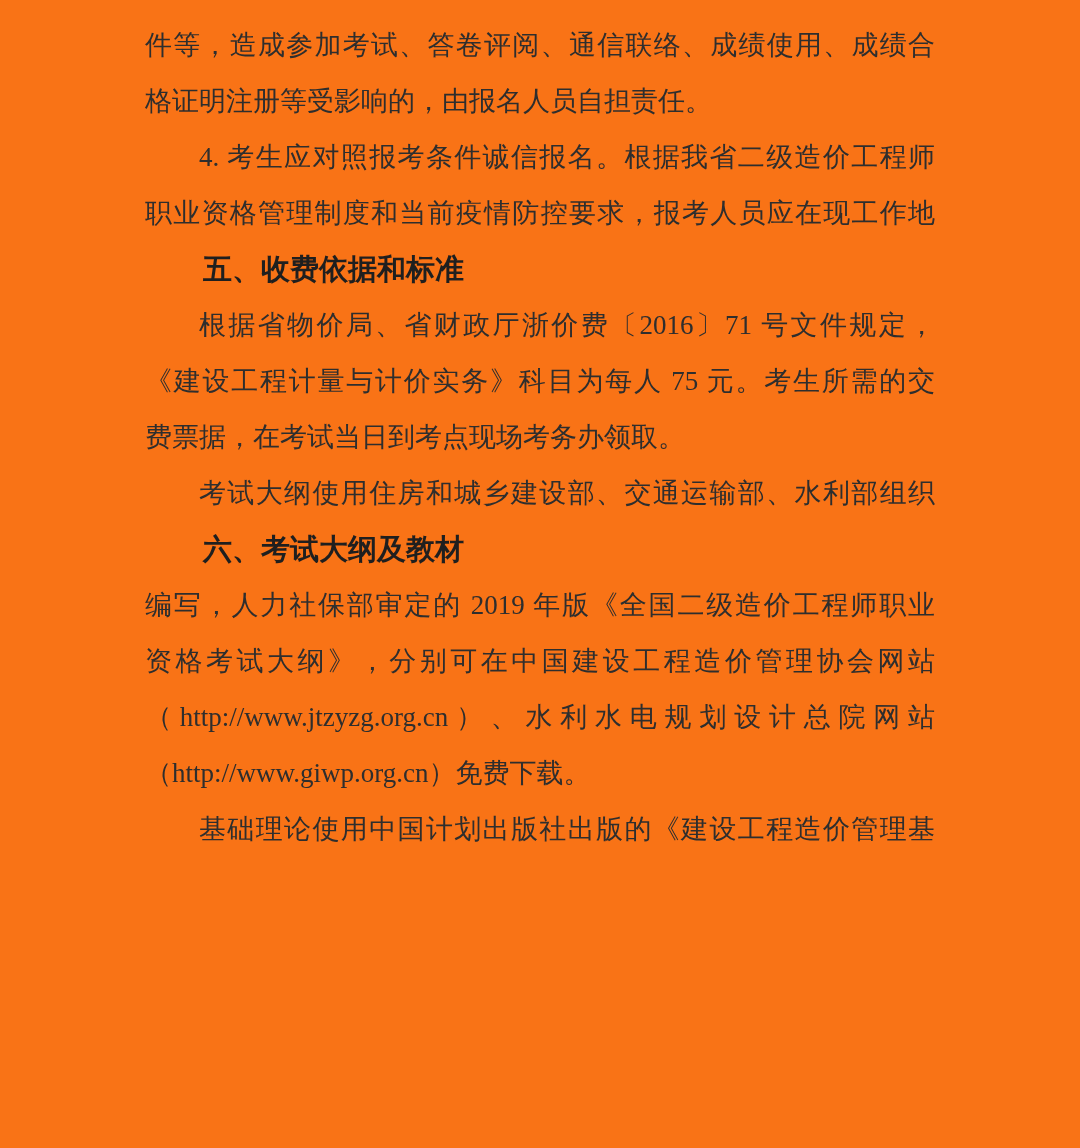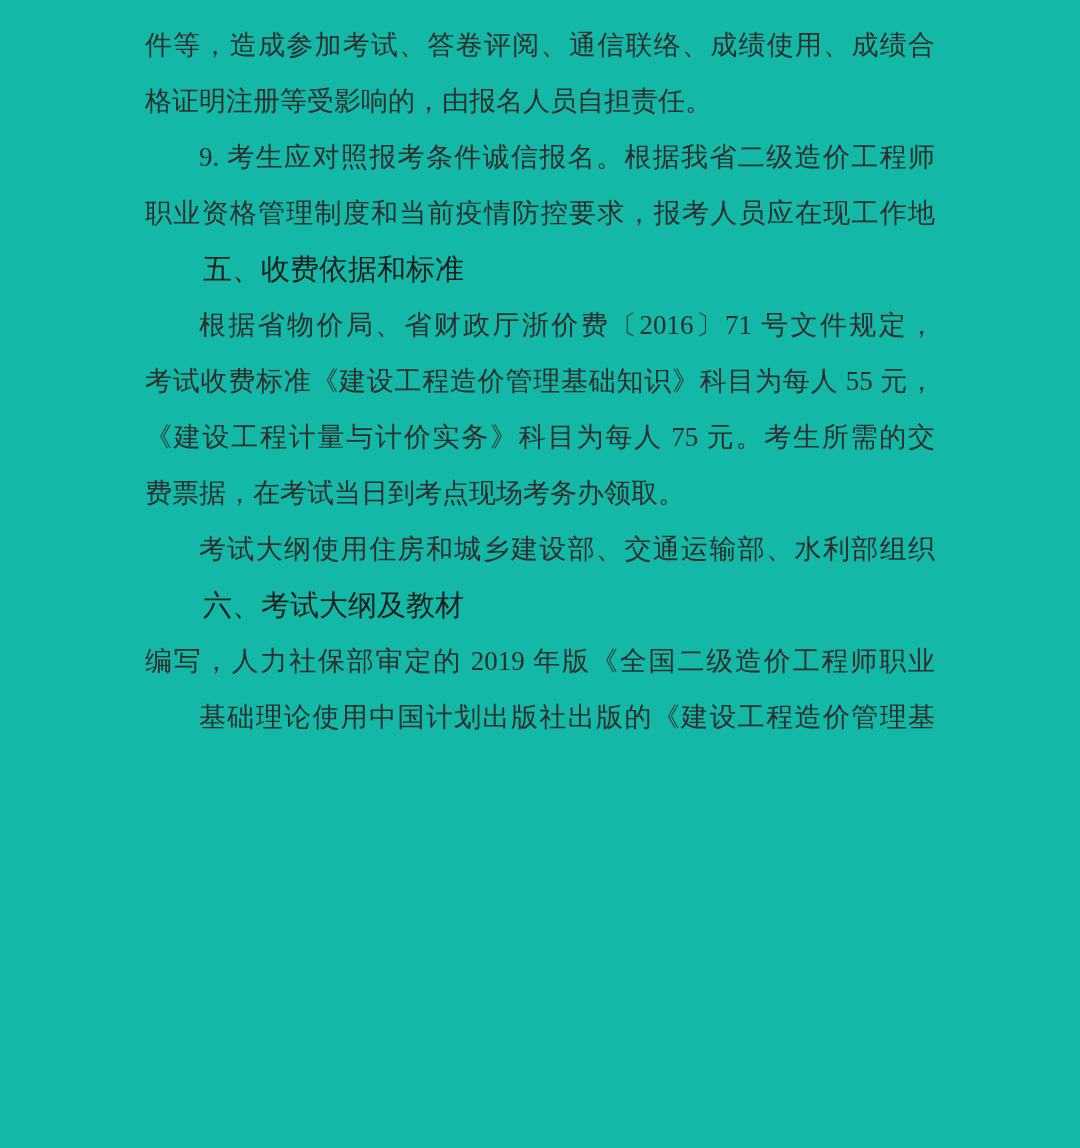--- a/index.html
+++ b/index.html
@@ -9,21 +9,21 @@
   body {
     width: 1080px;
     height: 1148px;
     background: #fdfdfd;
     overflow: hidden;
     position: relative;
   }
   .doc-page {
     position: absolute;
     inset: 0;
-    background: #14b8a6;
+    background: #f97316;
     padding-left: 20px;
   }
   .doc-body {
     position: absolute;
     top: 0;
     left: 0;
     width: 1080px;
     height: 1148px;
     box-sizing: border-box;
     padding: 17px 145px 0 145px;
@@ -33,21 +33,21 @@
   .line {
     height: 56px;
     line-height: 56px;
     overflow: hidden;
   }
   .body-line {
     font-size: 27px;
   }
   .heading-line {
     font-family: "Liberation Sans", "DejaVu Sans", sans-serif;
-    font-weight: 400;
+    font-weight: 700;
     font-size: 29px;
     color: #1f1f1f;
   }
   .align-justify {
     text-align: justify;
     text-align-last: justify;
     text-justify: inter-character;
   }
   .align-left {
     text-align: right;
@@ -57,25 +57,27 @@
     text-indent: 2em;
   }
 </style>
 </head>
 <body>
 
 <div class="doc-page">
   <div class="doc-body" id="doc-body">
       <div class="line body-line align-justify">件等，造成参加考试、答卷评阅、通信联络、成绩使用、成绩合</div>
       <div class="line body-line align-left">格证明注册等受影响的，由报名人员自担责任。</div>
-      <div class="line body-line align-justify indented">9. 考生应对照报考条件诚信报名。根据我省二级造价工程师</div>
+      <div class="line body-line align-justify indented">4. 考生应对照报考条件诚信报名。根据我省二级造价工程师</div>
       <div class="line body-line align-justify">职业资格管理制度和当前疫情防控要求，报考人员应在现工作地</div>
       <div class="line heading-line align-left indented">五、收费依据和标准</div>
       <div class="line body-line align-justify indented">根据省物价局、省财政厅浙价费〔2016〕71 号文件规定，</div>
-      <div class="line body-line align-justify">考试收费标准《建设工程造价管理基础知识》科目为每人 55 元，</div>
       <div class="line body-line align-justify">《建设工程计量与计价实务》科目为每人 75 元。考生所需的交</div>
       <div class="line body-line align-left">费票据，在考试当日到考点现场考务办领取。</div>
       <div class="line body-line align-justify indented">考试大纲使用住房和城乡建设部、交通运输部、水利部组织</div>
       <div class="line heading-line align-left indented">六、考试大纲及教材</div>
       <div class="line body-line align-justify">编写，人力社保部审定的 2019 年版《全国二级造价工程师职业</div>
+      <div class="line body-line align-justify">资格考试大纲》，分别可在中国建设工程造价管理协会网站</div>
+      <div class="line body-line align-justify">（http://www.jtzyzg.org.cn）、水利水电规划设计总院网站</div>
+      <div class="line body-line align-left">（http://www.giwp.org.cn）免费下载。</div>
       <div class="line body-line align-justify indented">基础理论使用中国计划出版社出版的《建设工程造价管理基</div>
     </div>
 </div>
 
 </body></html>

